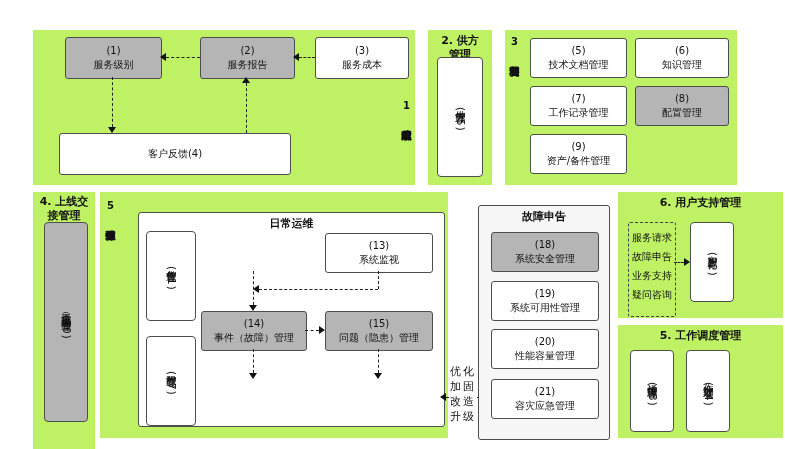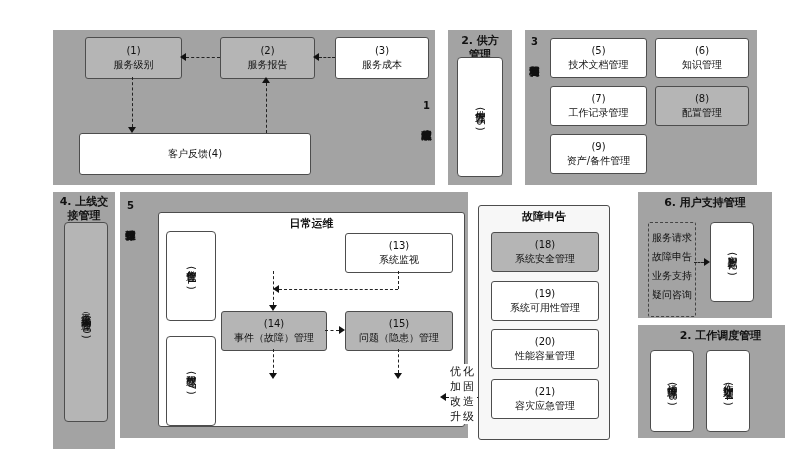--- a/index.html
+++ b/index.html
@@ -1,21 +1,21 @@
 <!DOCTYPE html>
 <html><head>
 <meta charset="utf-8">
 <style>
   html,body { margin:0; padding:0; background:#ffffff; }
   .canvas {
     position:relative; width:785px; height:449px; background:#ffffff;
     font-family:"DejaVu Sans","Liberation Sans",sans-serif; color:#111;
     overflow:hidden;
   }
-  .panel { position:absolute; background:#a3a3a3;margin-left:20px; }
+  .panel { position:absolute; background:#bef264; }
   .box {
     position:absolute; border:1px solid #4d4d4d; border-radius:3px; background:#ffffff;
     display:flex; align-items:center; justify-content:center;
     text-align:center; font-size:10px; line-height:1.4; white-space:pre-line;
   }
   .gray { background:#b5b5b5; }
   .vbox { border-radius:4px; }
   .vtext { writing-mode:vertical-rl; text-orientation:mixed; letter-spacing:1px; font-size:10px; line-height:1.15; white-space:normal; }
   .vtitle {
     position:absolute; writing-mode:vertical-rl; text-orientation:upright;
@@ -148,35 +148,35 @@
 容灾应急管理</div>
   </div>
 
   <div class="sl-h" style="left:446px;top:397px;width:32px"></div>
   <div class="note" style="left:449px;top:364px;width:28px">优化
 加固
 改造
 升级</div>
   <div class="ah ah-left" style="left:440px;top:393px"></div>
 
-  <div class="panel" style="left:618px;top:192px;width:134px;height:126px">
+  <div class="panel" style="left:618px;top:192px;width:165px;height:126px">
     <div class="htitle" style="top:4px">6. 用户支持管理</div>
     <div class="req-box" style="left:10px;top:30px;width:46px;height:88px;padding-top:5px">服务请求
 故障申告
 业务支持
 疑问咨询</div>
     <div class="dl-h" style="left:56px;top:70px;width:10px"></div>
     <div class="ah ah-right" style="left:66px;top:66px"></div>
     <div class="box vbox" style="left:72px;top:30px;width:42px;height:78px">
       <span class="vtext">客户服务(22)</span>
     </div>
   </div>
 
   <div class="panel" style="left:618px;top:325px;width:165px;height:113px">
-    <div class="htitle" style="top:4px">2. 工作调度管理</div>
+    <div class="htitle" style="top:4px">5. 工作调度管理</div>
     <div class="box vbox" style="left:12px;top:25px;width:42px;height:80px">
       <span class="vtext">运维值班管理(23)</span>
     </div>
     <div class="box vbox" style="left:68px;top:25px;width:42px;height:80px">
       <span class="vtext">作业计划管理(24)</span>
     </div>
   </div>
 
 </div>
 

